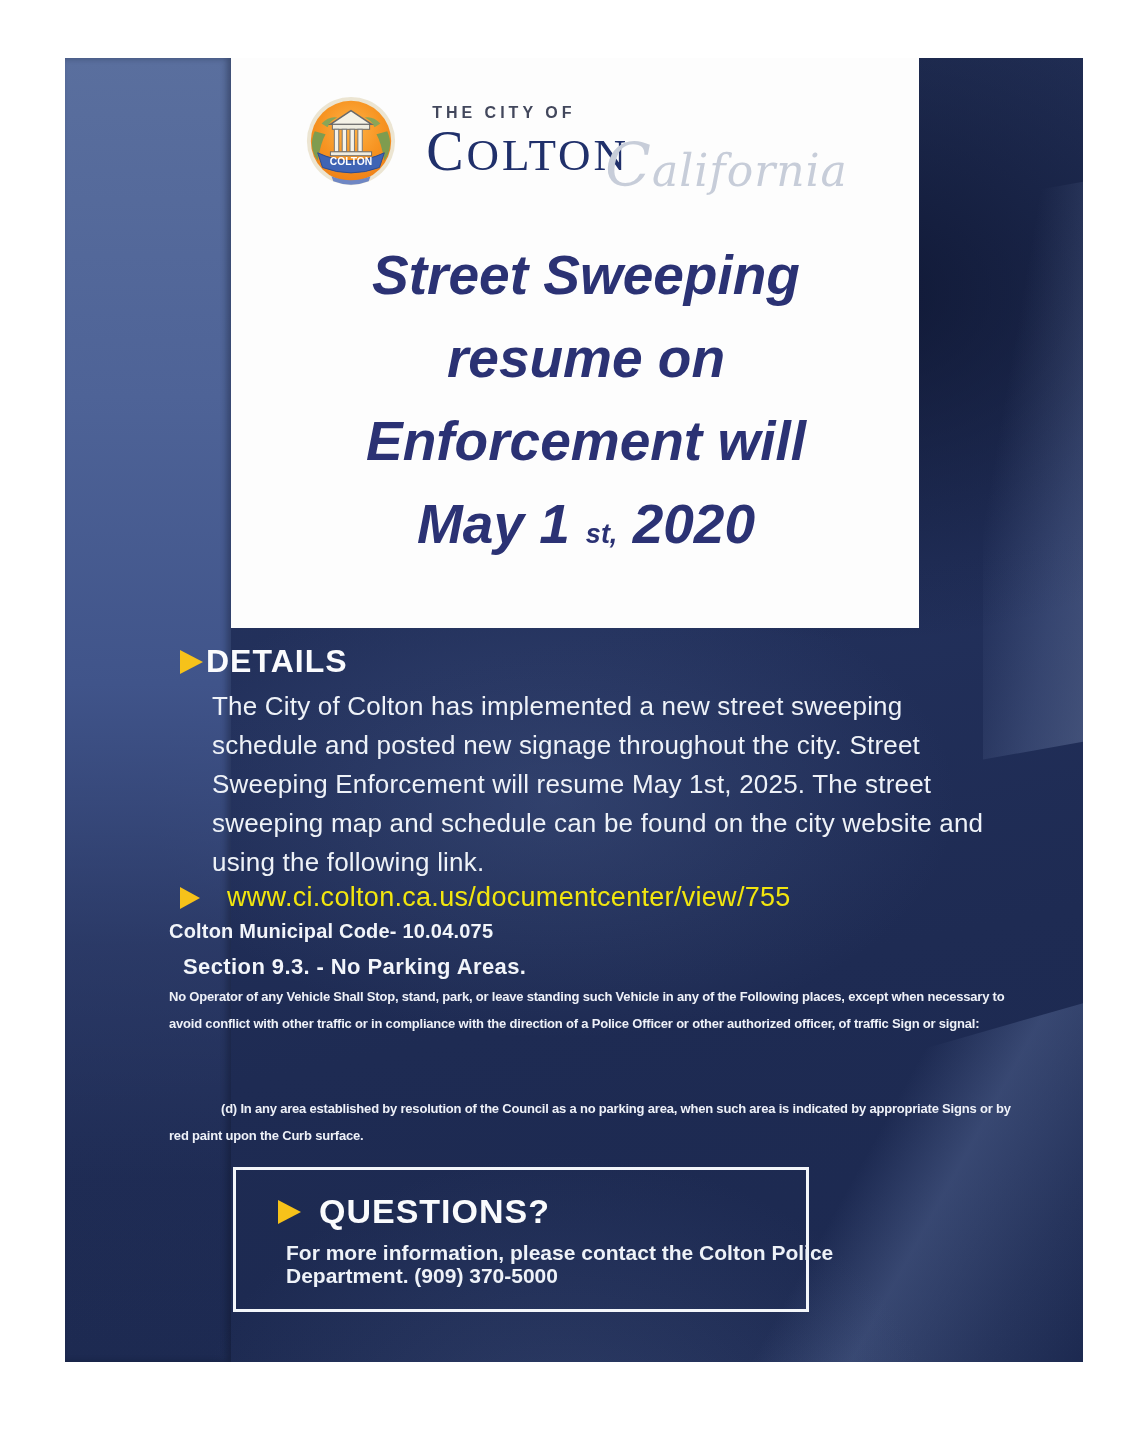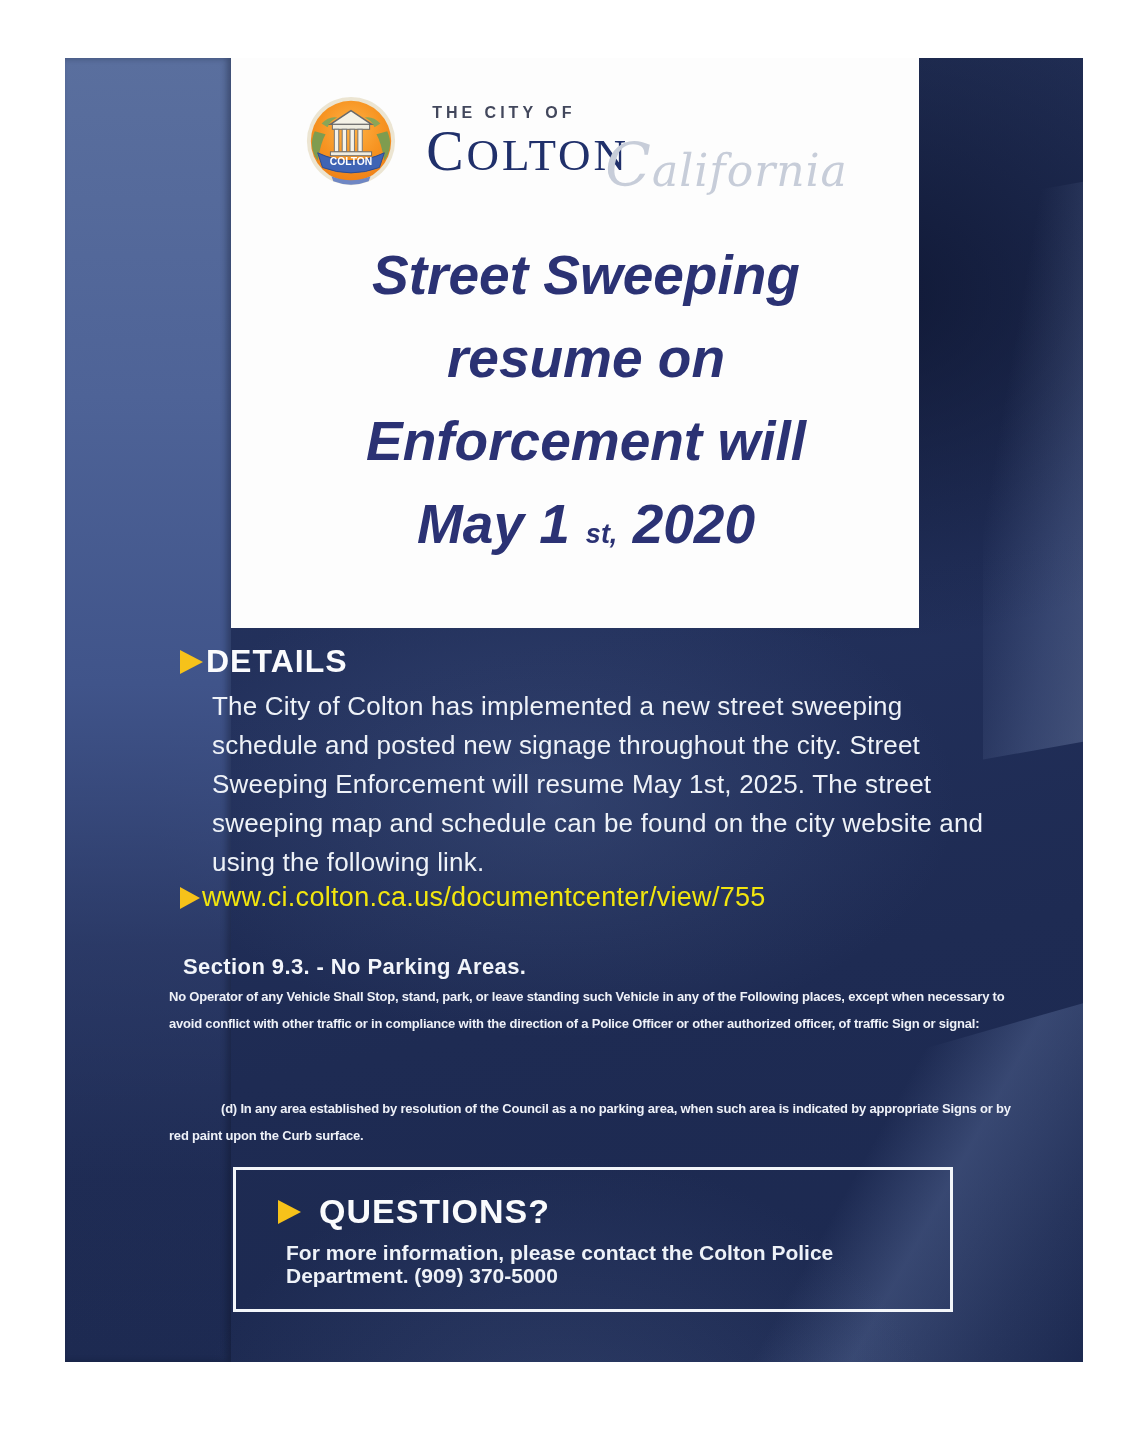--- a/index.html
+++ b/index.html
@@ -96,21 +96,21 @@
   .details-head h2 {
     font-size:32px; font-weight:800; letter-spacing:1px; color:#fafbfd;
   }
   .details-body {
     position:absolute; left:147px; top:629px; width:790px;
     font-size:26px; line-height:39px; font-weight:400;
     color:#eef2f8; letter-spacing:.2px;
   }
   .link-row {
     position:absolute; left:115px; top:824px;
-    display:flex; align-items:center; gap:2px;
+    display:flex; align-items:center; gap:27px;
   }
   .doc-link {
     font-size:27px; color:#f2e60e; text-decoration:none; letter-spacing:.3px;
   }
   .muni-code {
     position:absolute; left:104px; top:862px;
     font-size:20px; font-weight:bold; color:#f2f5fa; letter-spacing:.2px;
   }
   .section-head {
     position:absolute; left:118px; top:896px;
@@ -119,21 +119,21 @@
   .legal {
     position:absolute; left:104px; width:850px;
     font-size:13px; line-height:27px; font-weight:bold;
     color:#eef1f8; letter-spacing:-0.2px;
   }
   .legal-1 { top:925px; }
   .legal-2 { top:1037px; text-indent:52px; }
 
   
   .q-box {
-    position:absolute; left:168px; top:1109px; width:720px; height:145px;
+    position:absolute; left:168px; top:1109px; width:576px; height:145px;
     border:3px solid #f3f6fa;
   }
   .q-head {
     display:flex; align-items:center; gap:18px;
     margin:22px 0 0 42px;
   }
   .q-head h2 {
     font-size:34px; font-weight:800; letter-spacing:1px; color:#fafbfd;
   }
   .q-body {
@@ -198,20 +198,21 @@
       <span class="tri tri-lg"></span>
       <h2>DETAILS</h2>
     </div>
     <p class="details-body">The City of Colton has implemented a new street sweeping schedule and posted new signage throughout the city. Street Sweeping Enforcement will resume May 1st, 2025. The street sweeping map and schedule can be found on the city website and using the following link.</p>
 
     <div class="link-row">
       <span class="tri tri-md"></span>
       <a class="doc-link" href="#">www.ci.colton.ca.us/documentcenter/view/755</a>
     </div>
 
+    <div class="muni-code">Colton Municipal Code- 10.04.075</div>
     <div class="section-head">Section 9.3. - No Parking Areas.</div>
     <p class="legal legal-1">No Operator of any Vehicle Shall Stop, stand, park, or leave standing such Vehicle in any of the Following places, except when necessary to avoid conflict with other traffic or in compliance with the direction of a Police Officer or other authorized officer, of traffic Sign or signal:</p>
     <p class="legal legal-2">(d) In any area established by resolution of the Council as a no parking area, when such area is indicated by appropriate Signs or by red paint upon the Curb surface.</p>
 
     <div class="q-box">
       <div class="q-head">
         <span class="tri tri-lg"></span>
         <h2>QUESTIONS?</h2>
       </div>
       <p class="q-body">For more information, please contact the Colton Police Department. (909) 370-5000</p>

